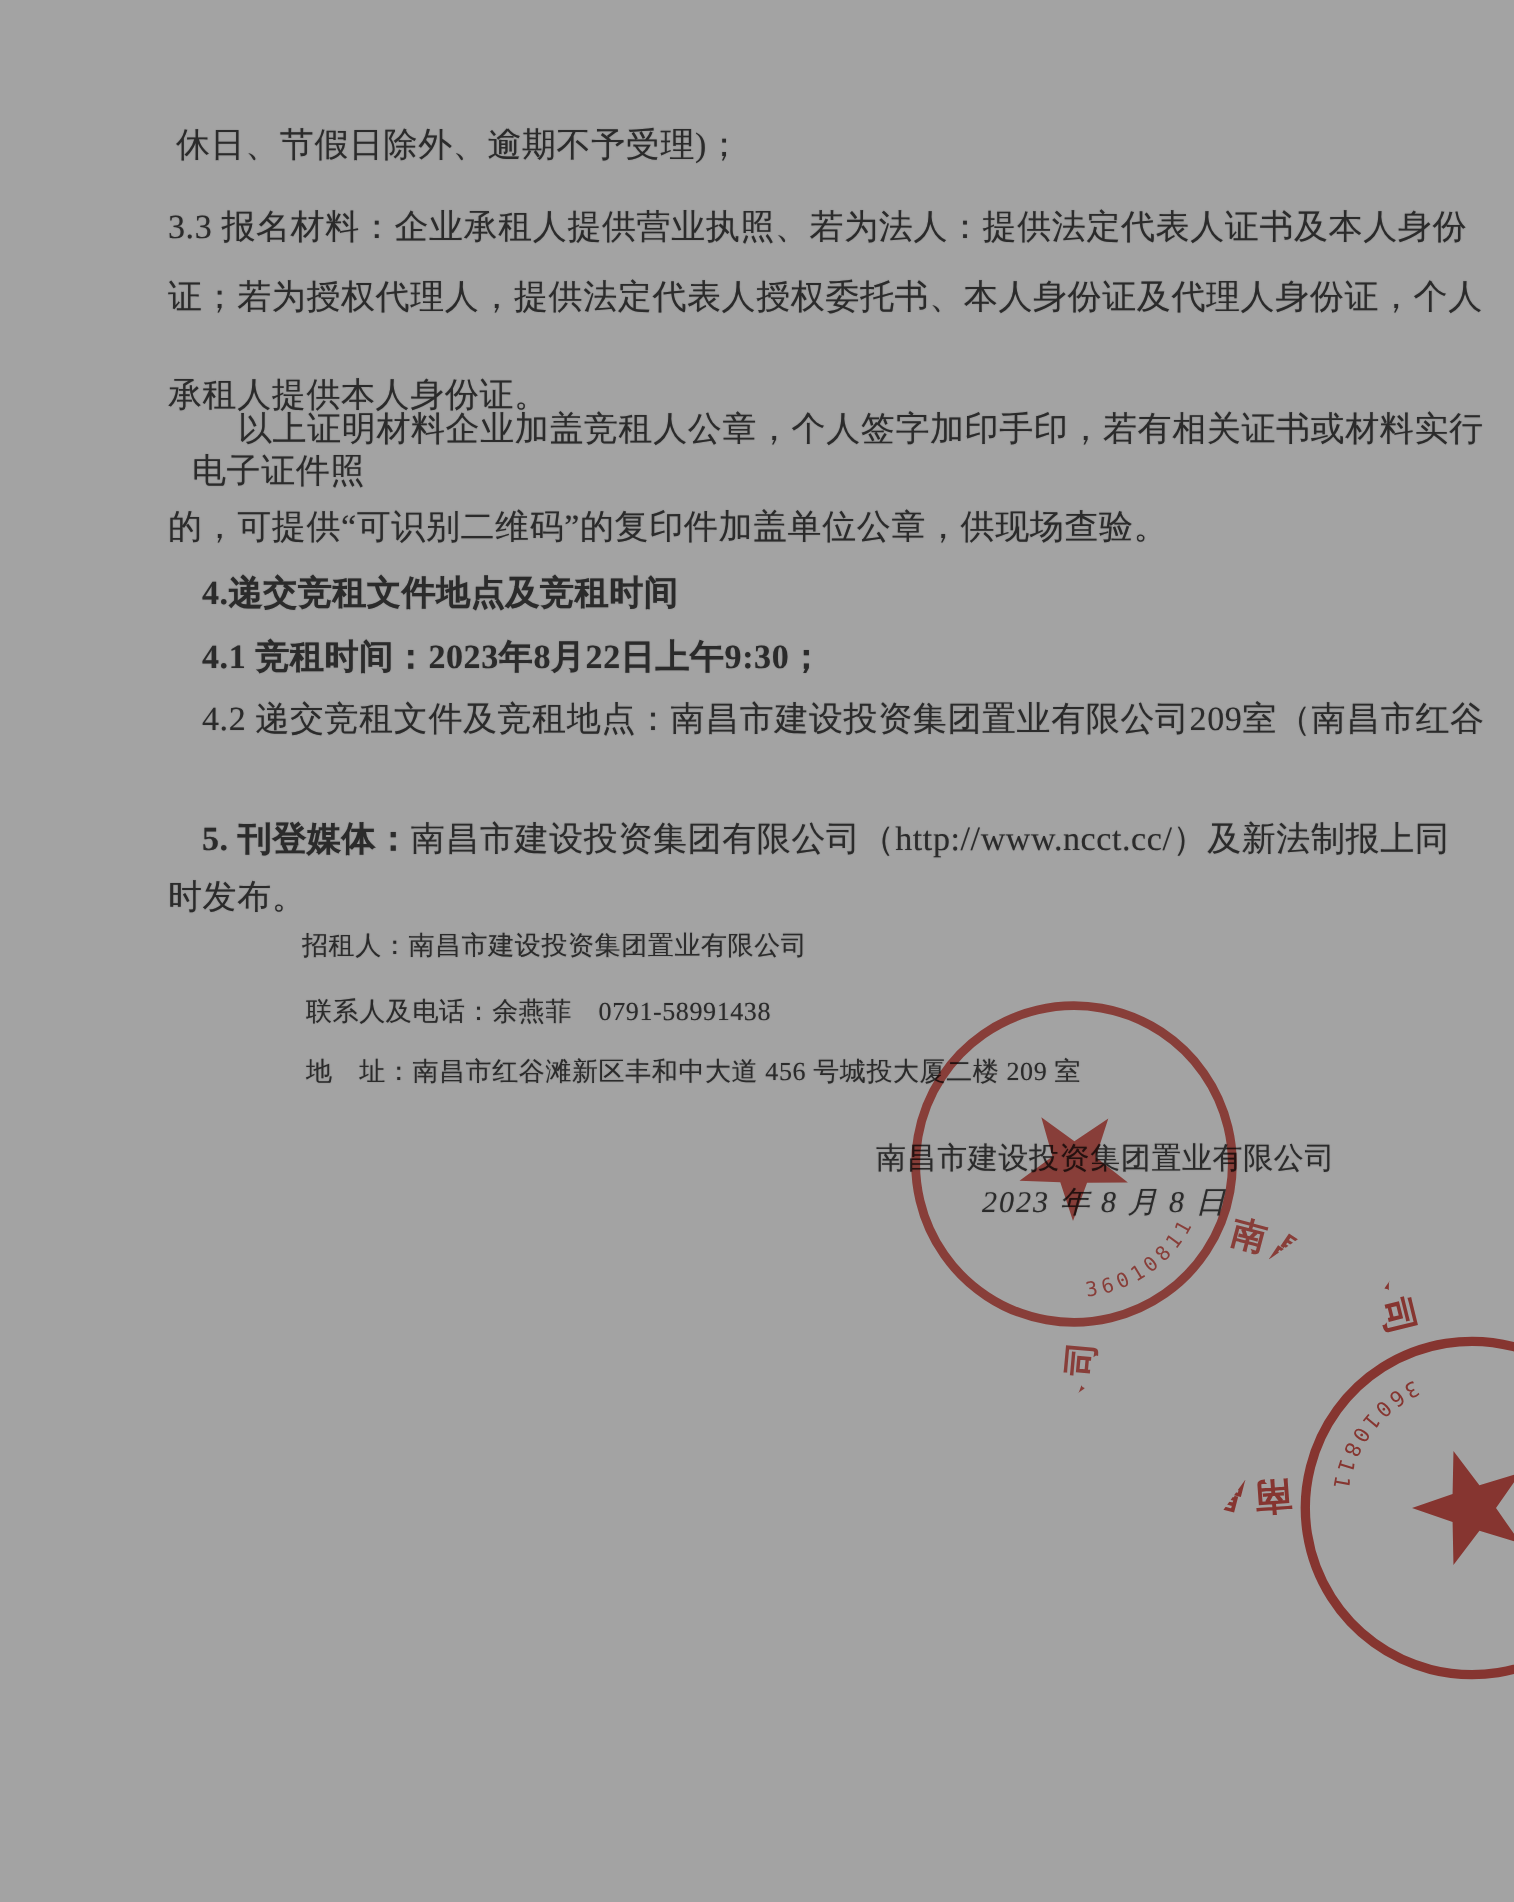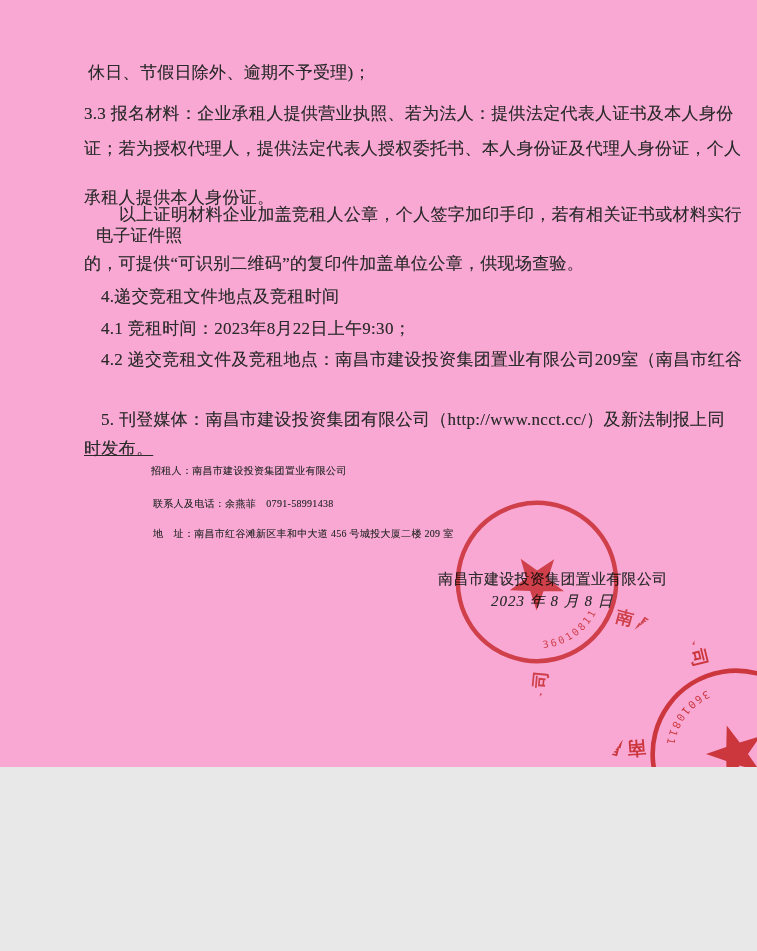--- a/index.html
+++ b/index.html
@@ -1,47 +1,47 @@
 <!DOCTYPE html>
 <html><head>
 <meta charset="utf-8">
 <style>
   html,body{margin:0;padding:0;background:#e8e8e8;}
   .page{
     position:relative;
-    width:757px;height:767px;
+    width:757px;height:951px;
     margin:0 auto;
-    background:#f9a8d4;
+    background:#a3a3a3;
     overflow:hidden;
     font-family:"Liberation Serif","DejaVu Serif",serif;
     color:#2b2b2b;
   }
   .line{
     position:absolute;
     white-space:nowrap;
     font-size:17px;
     letter-spacing:.3px;
     text-shadow:0 0 .6px rgba(43,43,43,.45);
   }
-  .bold{font-weight:normal;}
-  .small{font-size:10px;}
+  .bold{font-weight:bold;}
+  .small{font-size:13px;}
   
   #l-holiday     {left:88px;  top:61px;}
   #l-s33-1       {left:84px;  top:102px;}
   #l-s33-2       {left:84px;  top:137px;text-align:center;}
   #l-s33-3       {left:84px;  top:186px;}
   #l-proof-1     {left:119px; top:203px;}
   #l-proof-2     {left:96px;  top:224px;text-align:center;}
   #l-proof-3     {left:84px;  top:252px;}
   #l-s4-h        {left:101px; top:285px;}
-  #l-s41         {left:101px; top:317px;}
+  #l-s41         {left:101px; top:317px;font-weight:bold;}
   #l-s42-1       {left:101px; top:348px;text-align:center;}
   #l-s42-2       {left:84px;  top:380px;}
   #l-s5-1        {left:101px; top:408px;}
-  #l-s5-2        {left:84px;  top:437px;text-decoration:underline;}
+  #l-s5-2        {left:84px;  top:437px;}
   #l-lessor      {left:151px; top:464px;}
   #l-phone       {left:153px; top:497px;}
   #l-address     {left:153px; top:527px;}
   #l-sig-company {left:438px; top:570px; font-size:15px;}
   #l-sig-date    {left:491px; top:592px; font-size:15px; letter-spacing:1px;font-style:italic;}
   
   .seal{
     position:absolute;
     mix-blend-mode:multiply;
     pointer-events:none;

